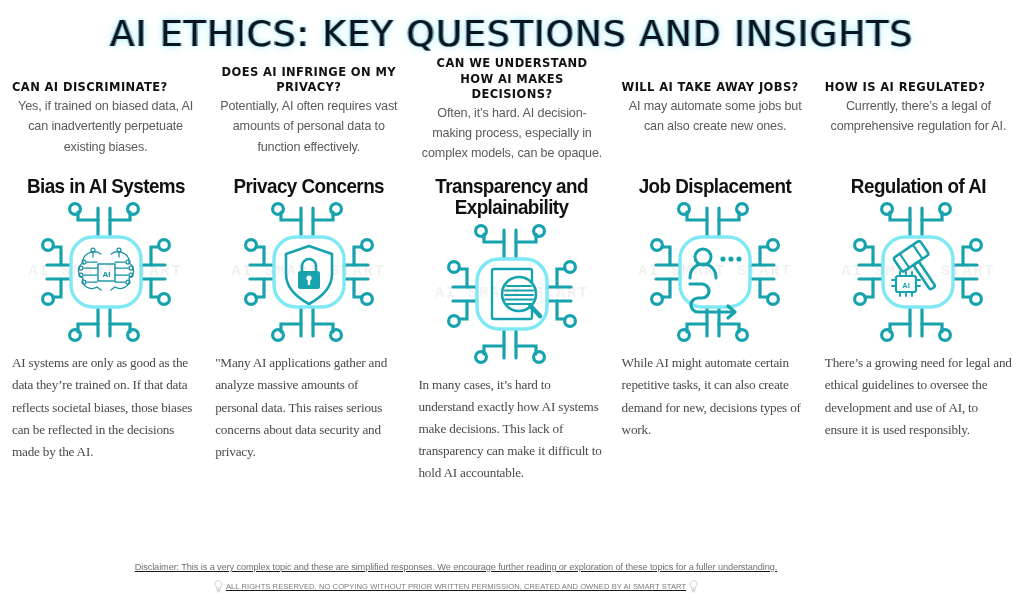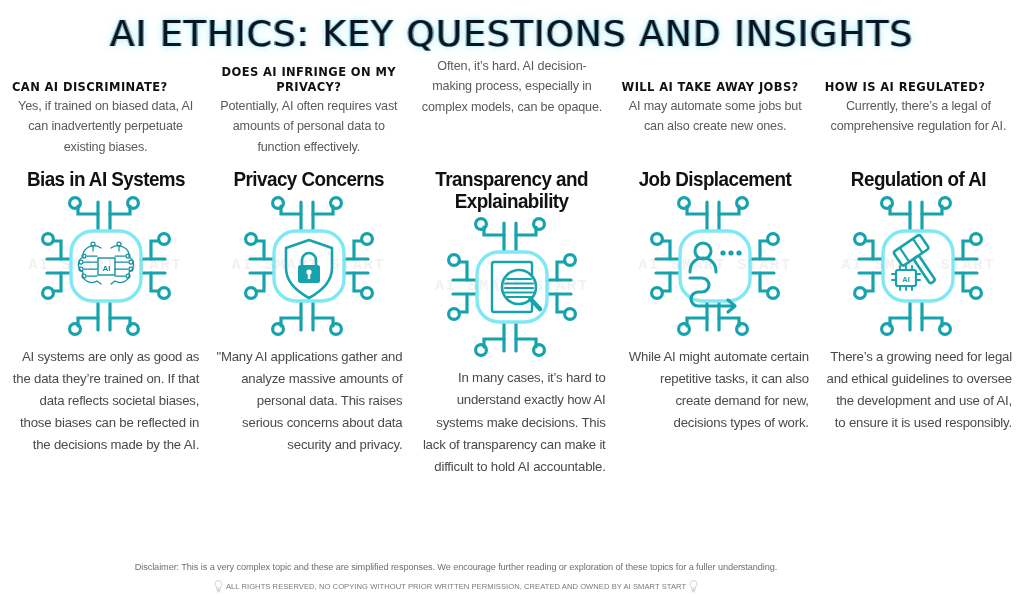--- a/index.html
+++ b/index.html
@@ -122,40 +122,41 @@
     font-weight: 700;
     color: rgba(120,120,120,0.10);
     text-align: center;
     line-height: 1.25;
     pointer-events: none;
     white-space: nowrap;
   }
 
   
   .body-text {
-    font-family: Liberation Sans, sans-serif;
+    font-family: Liberation Serif, serif;
     font-size: 13.2px;
     color: #4a4a4a;
-    text-align: right;
+    text-align: left;
     line-height: 1.68;
     letter-spacing: -0.2px;
     max-width: 196px;
     margin-top: 10px;
   }
 
   
   .footer {
     position: absolute;
     left: 0;
     bottom: 4px;
     width: 912px;
     display: flex;
     flex-direction: column;
     align-items: center;
     gap: 8px;
+    text-decoration: underline;
   }
   .disclaimer {
     font-family: "Liberation Sans", sans-serif;
     font-size: 9.2px;
     color: #707070;
     letter-spacing: -0.1px;
     text-align: center;
   }
   .copyright-row {
     display: flex;
@@ -183,20 +184,21 @@
 <div class="grid">
   <div class="col q-row">
     <div class="question">CAN AI DISCRIMINATE?</div>
     <div class="answer">Yes, if trained on biased data, AI can inadvertently perpetuate existing biases.</div>
   </div>
   <div class="col q-row">
     <div class="question">DOES AI INFRINGE ON MY PRIVACY?</div>
     <div class="answer">Potentially, AI often requires vast amounts of personal data to function effectively.</div>
   </div>
   <div class="col q-row">
+    <div class="question">CAN WE UNDERSTAND HOW AI MAKES DECISIONS?</div>
     <div class="answer">Often, it’s hard. AI decision-making process, especially in complex models, can be opaque.</div>
   </div>
   <div class="col q-row">
     <div class="question">WILL AI TAKE AWAY JOBS?</div>
     <div class="answer">AI may automate some jobs but can also create new ones.</div>
   </div>
   <div class="col q-row">
     <div class="question">HOW IS AI REGULATED?</div>
     <div class="answer">Currently, there’s a legal of comprehensive regulation for AI.</div>
   </div>

